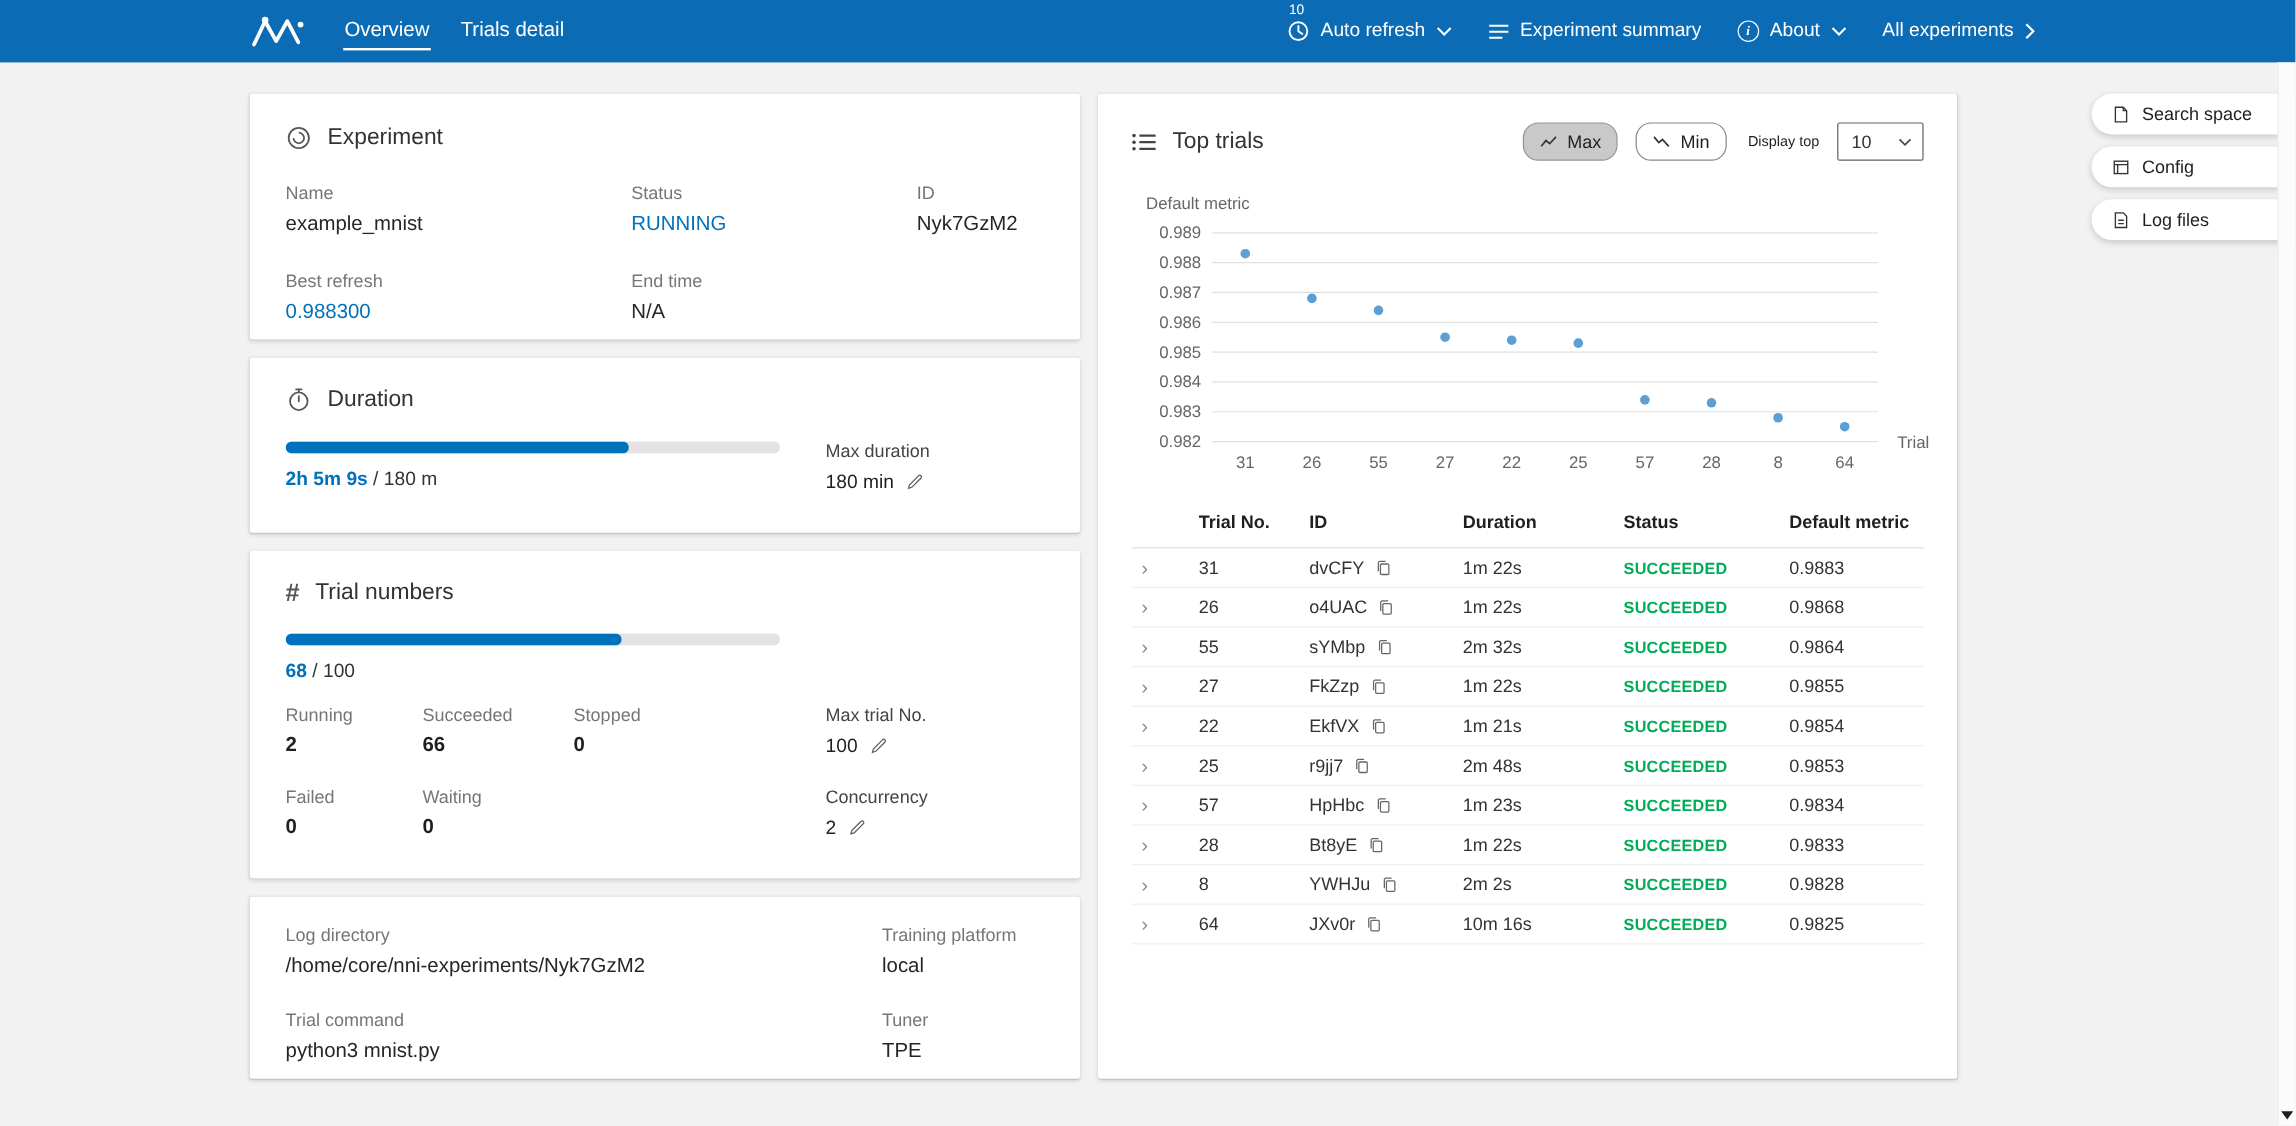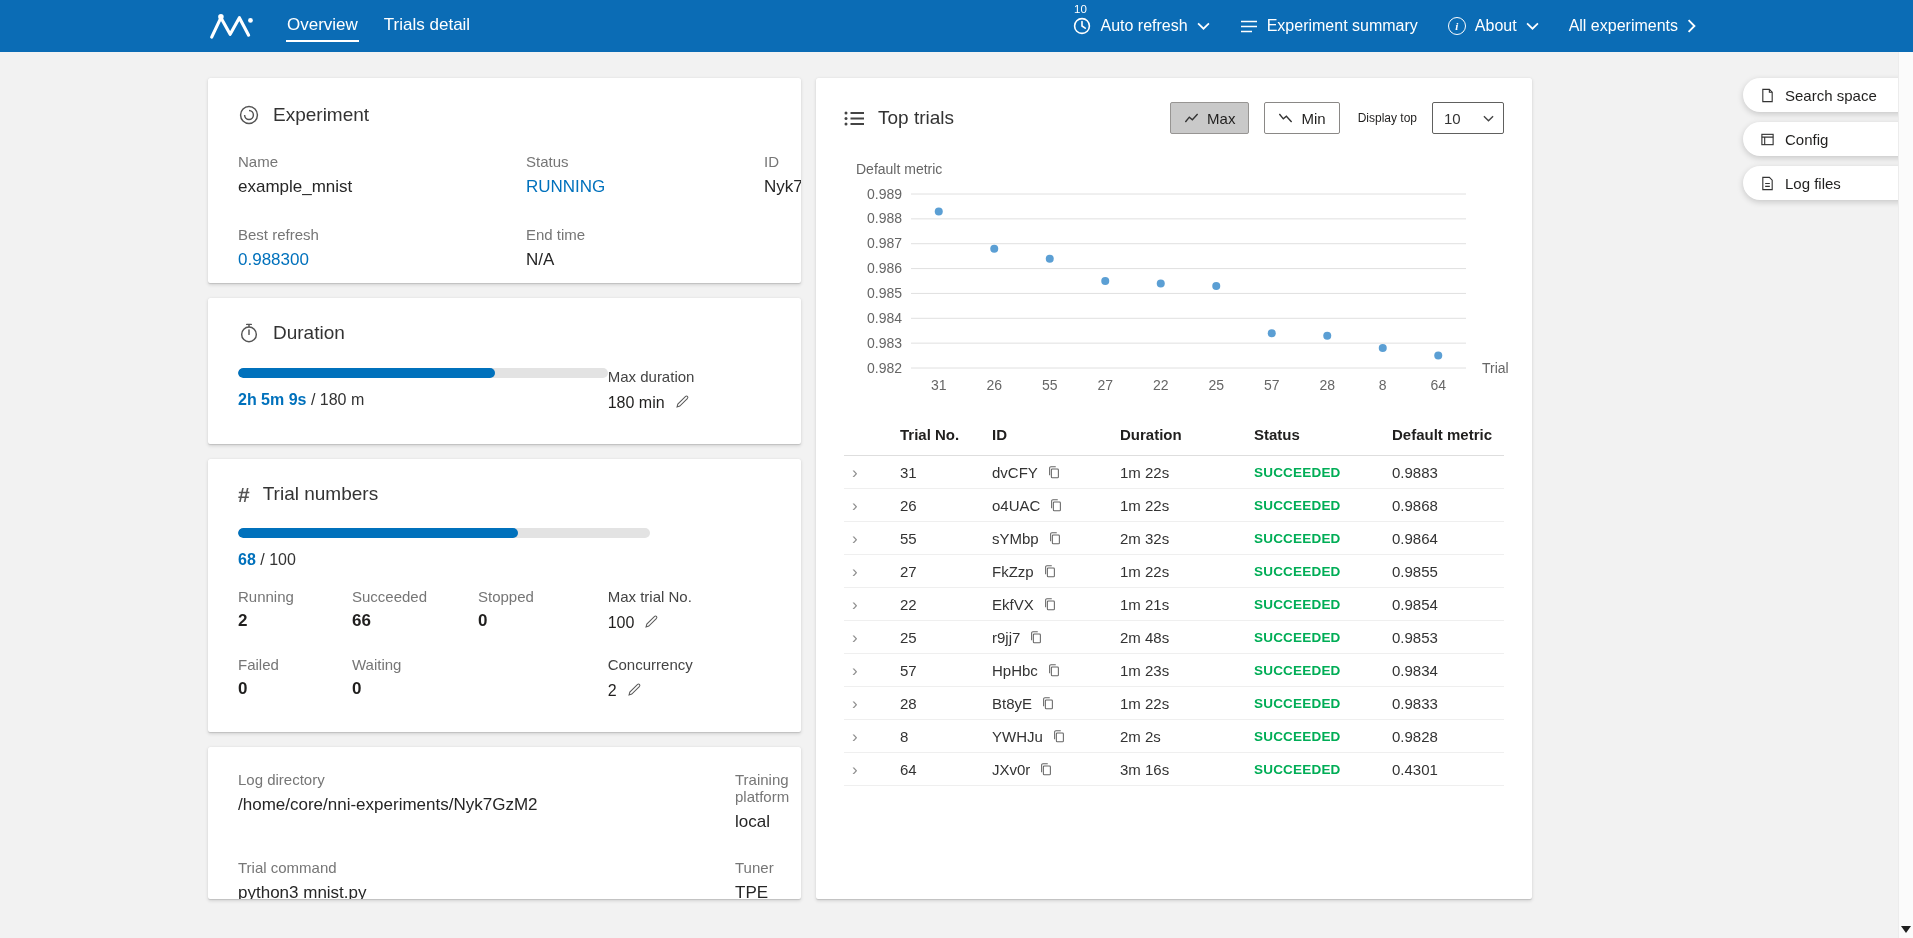--- a/index.html
+++ b/index.html
@@ -13,21 +13,21 @@
   .nav-item{color:#fff;font-size:17px;cursor:pointer;padding:5px 1px;border-bottom:2px solid transparent;text-decoration:none}
   .nav-item.active{border-bottom-color:#fff}
   .topbar-right{margin-left:auto;display:flex;align-items:center;gap:30px}
   .hdr-item{display:flex;align-items:center;gap:9px;font-size:16px;cursor:pointer;white-space:nowrap}
   .clock-wrap{position:relative;display:inline-flex}
   .refresh-badge{position:absolute;top:-13px;left:45%;transform:translateX(-50%);font-size:11.5px;color:#fff}
   .info-i{width:18px;height:18px;border:1.5px solid #fff;border-radius:50%;display:inline-flex;align-items:center;justify-content:center;font-size:11px;font-style:italic;font-weight:700;font-family:"Liberation Serif",serif}
 
   
   .main{display:flex;gap:15px;padding:26px 0 0 208px;position:relative;z-index:1}
-  .left-col{width:593px;display:flex;flex-direction:column;gap:15px}
+  .left-col{width:692px;display:flex;flex-direction:column;gap:15px}
   .right-col{width:716px}
   .card{background:#fff;border-radius:2px;box-shadow:0 1.6px 3.6px rgba(0,0,0,.13),0 .3px .9px rgba(0,0,0,.11);overflow:hidden}
   .card-title{display:flex;align-items:center;gap:13px;font-size:19px;color:#333}
   .hash-ic{font-size:21px;font-weight:700;color:#555;line-height:1}
 
   
   .exp-card{height:205px;padding:26px 30px}
   .field-grid{display:grid;grid-template-columns:288px 238px 1fr;row-gap:29px;margin-top:27px}
   .f-label{font-size:15px;color:#767676;margin-bottom:7px}
   .f-value{font-size:17px;color:#262626}
@@ -54,21 +54,21 @@
   .stat-value{font-size:17px;font-weight:700;color:#201f1e}
   .rb-group + .rb-group{margin-top:24px}
 
   
   .info-card{height:152px;padding:24px 30px}
   .info-grid{display:grid;grid-template-columns:497px 1fr;row-gap:27px}
 
   
   .top-card{height:821px;padding:24px 28px}
   .tt-controls{margin-left:auto;display:flex;align-items:center;gap:15px}
-  .btn{height:32px;padding:0 13px;border:1px solid #8a8886;border-radius:2px;background:#fff;display:inline-flex;align-items:center;gap:8px;font-size:15px;color:#201f1e;cursor:pointer}
+  .btn{height:32px;padding:0 13px;border:1px solid #8a8886;border-radius:13px;background:#fff;display:inline-flex;align-items:center;gap:8px;font-size:15px;color:#201f1e;cursor:pointer}
   .btn.selected{background:#c9c9c9;border-color:#979593}
   .display-top{font-size:12px;color:#201f1e;margin-left:3px}
   .select{width:72px;height:32px;border:1px solid #60605e;border-radius:2px;background:#fff;display:inline-flex;align-items:center;justify-content:space-between;padding:0 9px 0 11px;font-size:15px;cursor:pointer}
 
   .chart-wrap{margin-top:26px}
   .c-grid{stroke:#e0e0e0;stroke-width:1}
   .c-tick{fill:#666;font-size:14px}
   .c-axis-title{fill:#666;font-size:14px}
 
   .tt-table{margin-top:10px}
@@ -510,23 +510,23 @@
   <div class="t-row">
     <span class="t-chev">›</span>
     <span>64</span>
     <span class="t-id">
       <span>JXv0r</span>
       <svg class="copy-ic" width="14" height="15" viewBox="0 0 16 16">
                   <rect x="5" y="4" width="8" height="10" rx="1" stroke="#666" stroke-width="1.2" fill="none"></rect>
                   <path d="M3 11 V3 a1.5 1.5 0 0 1 1.5 -1.5 H10" stroke="#666" stroke-width="1.2" fill="none"></path>
                 </svg>
     </span>
-    <span>3m 16s</span>
-    <span class="t-status">SUCCEEDED</span>
-    <span>0.4301</span>
+    <span>10m 16s</span>
+    <span class="t-status">SUCCEEDED</span>
+    <span>0.9825</span>
   </div>
 </div>
       </div>
     </section>
   </div>
 </div>
 
 <div class="side-buttons">
   <div class="side-btn">
     <svg width="15" height="15" viewBox="0 0 16 16">

